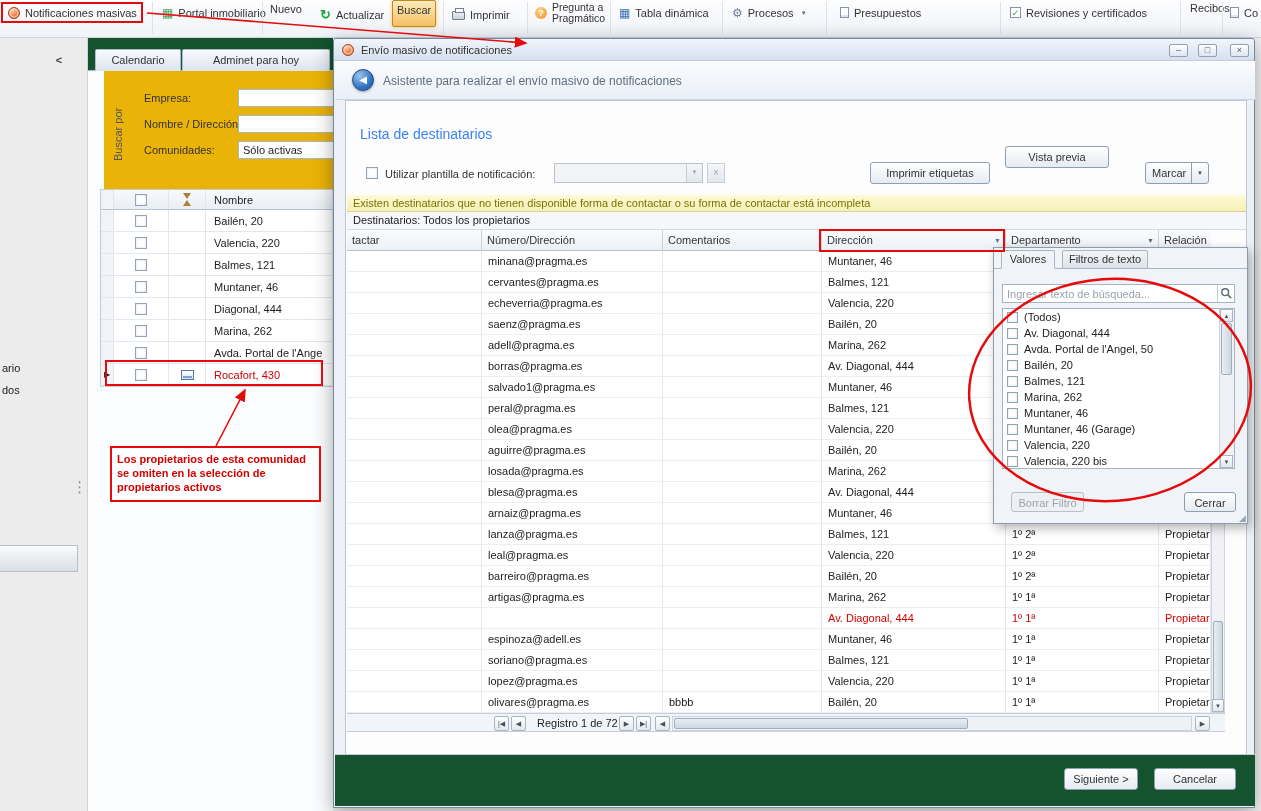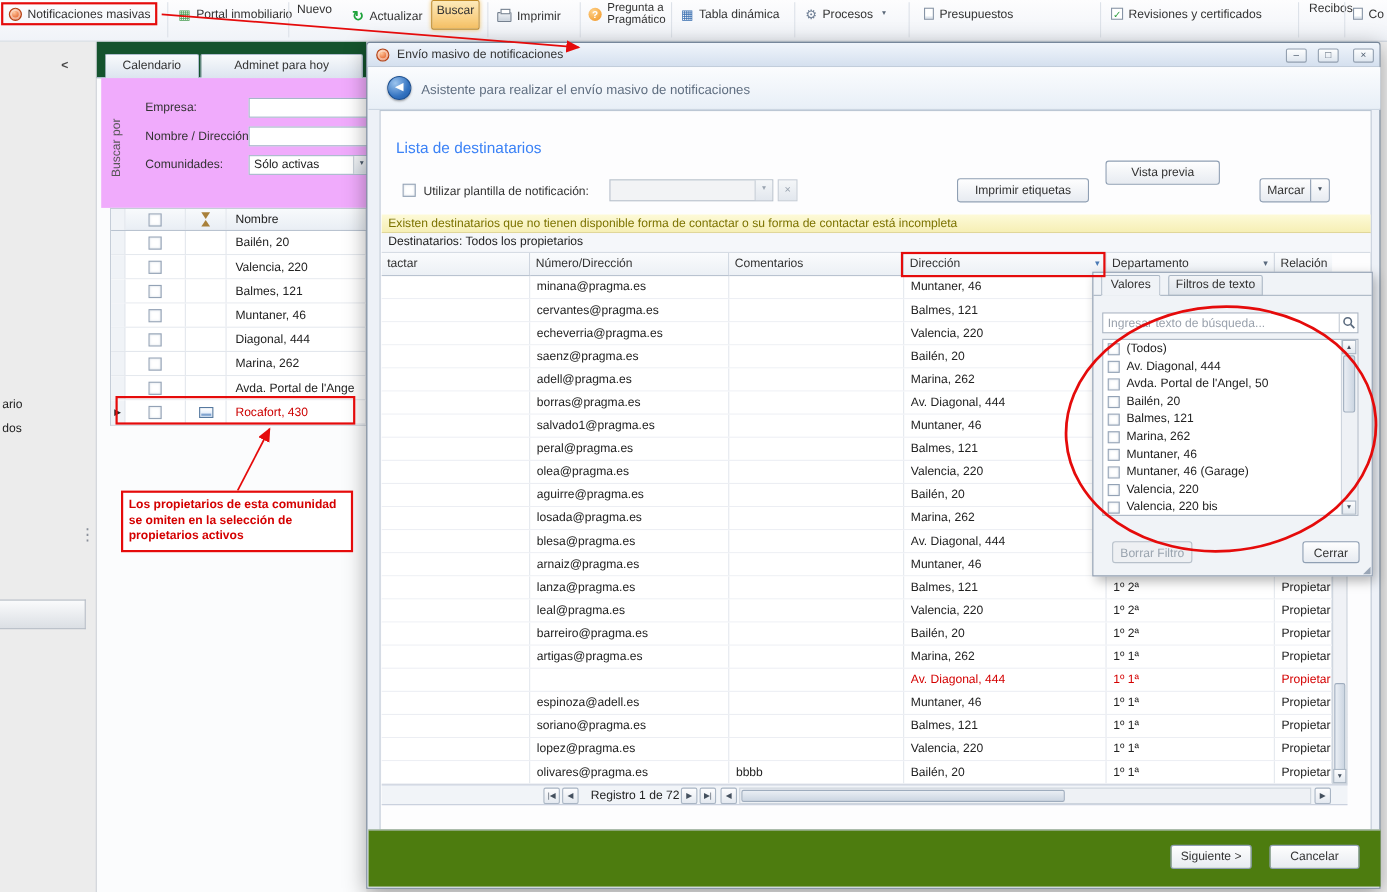--- a/index.html
+++ b/index.html
@@ -26,21 +26,21 @@
 
 
 #left-window{position:absolute;left:0;top:38px;width:333px;height:773px;background:#fbfcfd}
 #left-strip{position:absolute;left:0;top:0;width:88px;height:773px;background:#ececec;border-right:1px solid #cfd3d9}
 #collapse-btn{position:absolute;left:50px;top:14px;width:18px;height:17px;text-align:center;line-height:16px;color:#444;font-weight:bold;cursor:default}
 #strip-box{position:absolute;left:0;top:507px;width:78px;height:27px;background:linear-gradient(#fafbfc,#dbdfe4);border:1px solid #b7bec7;border-left:none}
 #strip-dots{position:absolute;left:72px;top:444px;color:#8a909a;font-size:15px;line-height:10px}
 .edge-frag{position:absolute;left:2px;color:#222}
 #left-tabstrip{position:absolute;left:88px;top:0;width:245px;height:33px;background:#14532d;border-bottom:1px solid #aebccd}
 .ltab{position:absolute;top:11px;height:22px;background:linear-gradient(#f8fafc,#dce4ef);border:1px solid #aebccd;border-bottom:none;border-radius:2px 2px 0 0;line-height:21px;text-align:center;color:#333}
-#search-panel{position:absolute;left:92px;top:33px;width:245px;height:118px;background:#f0abfc}
+#search-panel{position:absolute;left:104px;top:33px;width:245px;height:118px;background:#eab308}
 #buscar-por{position:absolute;left:8px;top:16px;width:16px;height:94px;writing-mode:vertical-rl;transform:rotate(180deg);color:#555;text-align:center}
 .fl{position:absolute;color:#333}
 .fin{position:absolute;height:18px;background:#fff;border:1px solid #a6b6ca;font-size:11px;padding:0 3px;font-family:"Liberation Sans",sans-serif}
 .combo{position:absolute;height:18px;background:#fff;border:1px solid #a6b6ca;line-height:16px;padding-left:4px}
 .combo .dd{position:absolute;right:0;top:0;width:15px;height:16px;border-left:1px solid #c3cad4;background:linear-gradient(#f6f8fa,#dde3ea);font-size:6px;text-align:center;line-height:15px;color:#4c5a6b}
 #community-grid{position:absolute;left:100px;top:151px;width:233px;background:#fff;border:1px solid #c5cdd8;border-right:none}
 .g-head{display:flex;height:20px;background:linear-gradient(#f8fafc,#e9eef4);border-bottom:1px solid #b9c3d0}
 .g-row{display:flex;height:22px;border-bottom:1px solid #e3e7ed;background:#fff}
 .gc{border-right:1px solid #e3e7ed;display:flex;align-items:center;justify-content:center;overflow:hidden}
 .gc.ind{width:13px;background:#f0f3f7;flex:none}
@@ -86,21 +86,21 @@
 .w1{width:135px}.w2{width:181px}.w3{width:159px}.w4{width:184px}.w5{width:153px}.w6{width:52px}
 .red-row .dc{color:#d40000}
 #dt-vscroll{position:absolute;left:864px;top:21px;width:14px;height:462px;background:#f0f2f6;border:1px solid #cdd4dd}
 .sc-btn{position:absolute;left:0;width:12px;height:13px;background:linear-gradient(#fdfdfe,#e2e8ef);border:1px solid #aab6c4;font-size:6px;text-align:center;line-height:12px;color:#44505e}
 #dt-vthumb{position:absolute;left:1px;top:369px;width:10px;height:80px;background:linear-gradient(90deg,#eaeef4,#ccd6e2);border:1px solid #9fadbe;border-radius:2px}
 #dt-nav{position:absolute;left:1px;top:612px;width:878px;height:19px;background:#f1f4f8;border-top:1px solid #c6cedb;border-bottom:1px solid #c6cedb}
 .nvb{position:absolute;top:2px;width:15px;height:15px;border:1px solid #a9b5c4;background:linear-gradient(#fdfdfe,#e4e9f0);border-radius:2px;font-size:7px;line-height:13px;text-align:center;color:#44505e}
 #nav-label{position:absolute;left:190px;top:3px;color:#222}
 #hs-track{position:absolute;left:325px;top:2px;width:520px;height:15px;background:#eef1f5;border:1px solid #cdd4dd}
 #hs-thumb{position:absolute;left:1px;top:1px;width:294px;height:11px;background:linear-gradient(#eaeef4,#ccd6e2);border:1px solid #9fadbe;border-radius:2px}
-#dlg-footer{position:absolute;left:1px;bottom:1px;width:920px;height:52px;background:#4d7c0f;border-top:1px solid #c6cedb}
+#dlg-footer{position:absolute;left:1px;bottom:1px;width:920px;height:52px;background:#14532d;border-top:1px solid #c6cedb}
 
 
 #fpopup{position:absolute;left:993px;top:247px;width:255px;height:277px;background:#f0f3f7;border:1px solid #8e9cae;box-shadow:3px 4px 10px rgba(0,0,0,.3);z-index:30}
 .ftab{position:absolute;top:2px;height:19px;line-height:17px;text-align:center;border:1px solid #aab6c4;border-radius:2px 2px 0 0;color:#333}
 .ftab.active{background:#f0f3f7;border-bottom:1px solid #f0f3f7;z-index:2}
 .ftab.inactive{background:linear-gradient(#f2f4f7,#dde3ea)}
 #ftab-line{position:absolute;left:0;top:20px;width:100%;height:1px;background:#aab6c4}
 #fsearch{position:absolute;left:8px;top:36px;width:233px;height:19px;background:#fff;border:1px solid #a9b4c2}
 #fsearch input{position:absolute;left:0;top:0;width:214px;height:17px;border:none;outline:none;font-size:11px;padding-left:4px;font-family:"Liberation Sans",sans-serif;background:transparent;color:#333}
 #fsearch input::placeholder{color:#9aa2ad}

